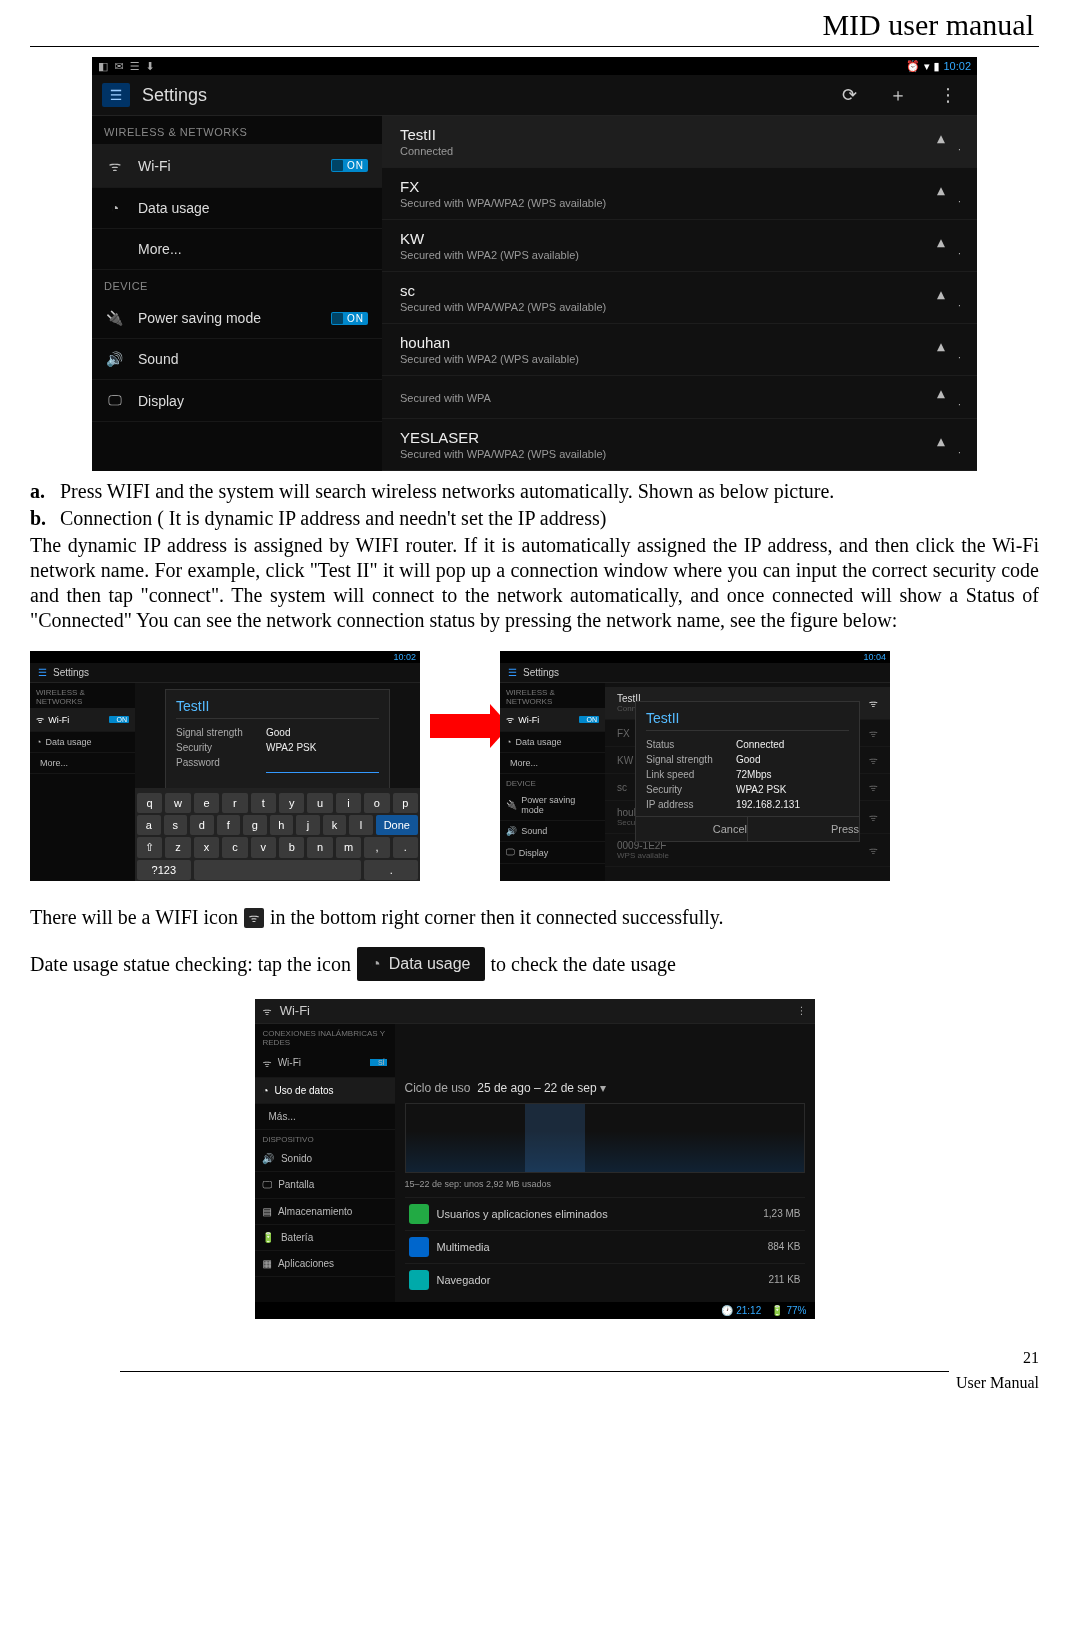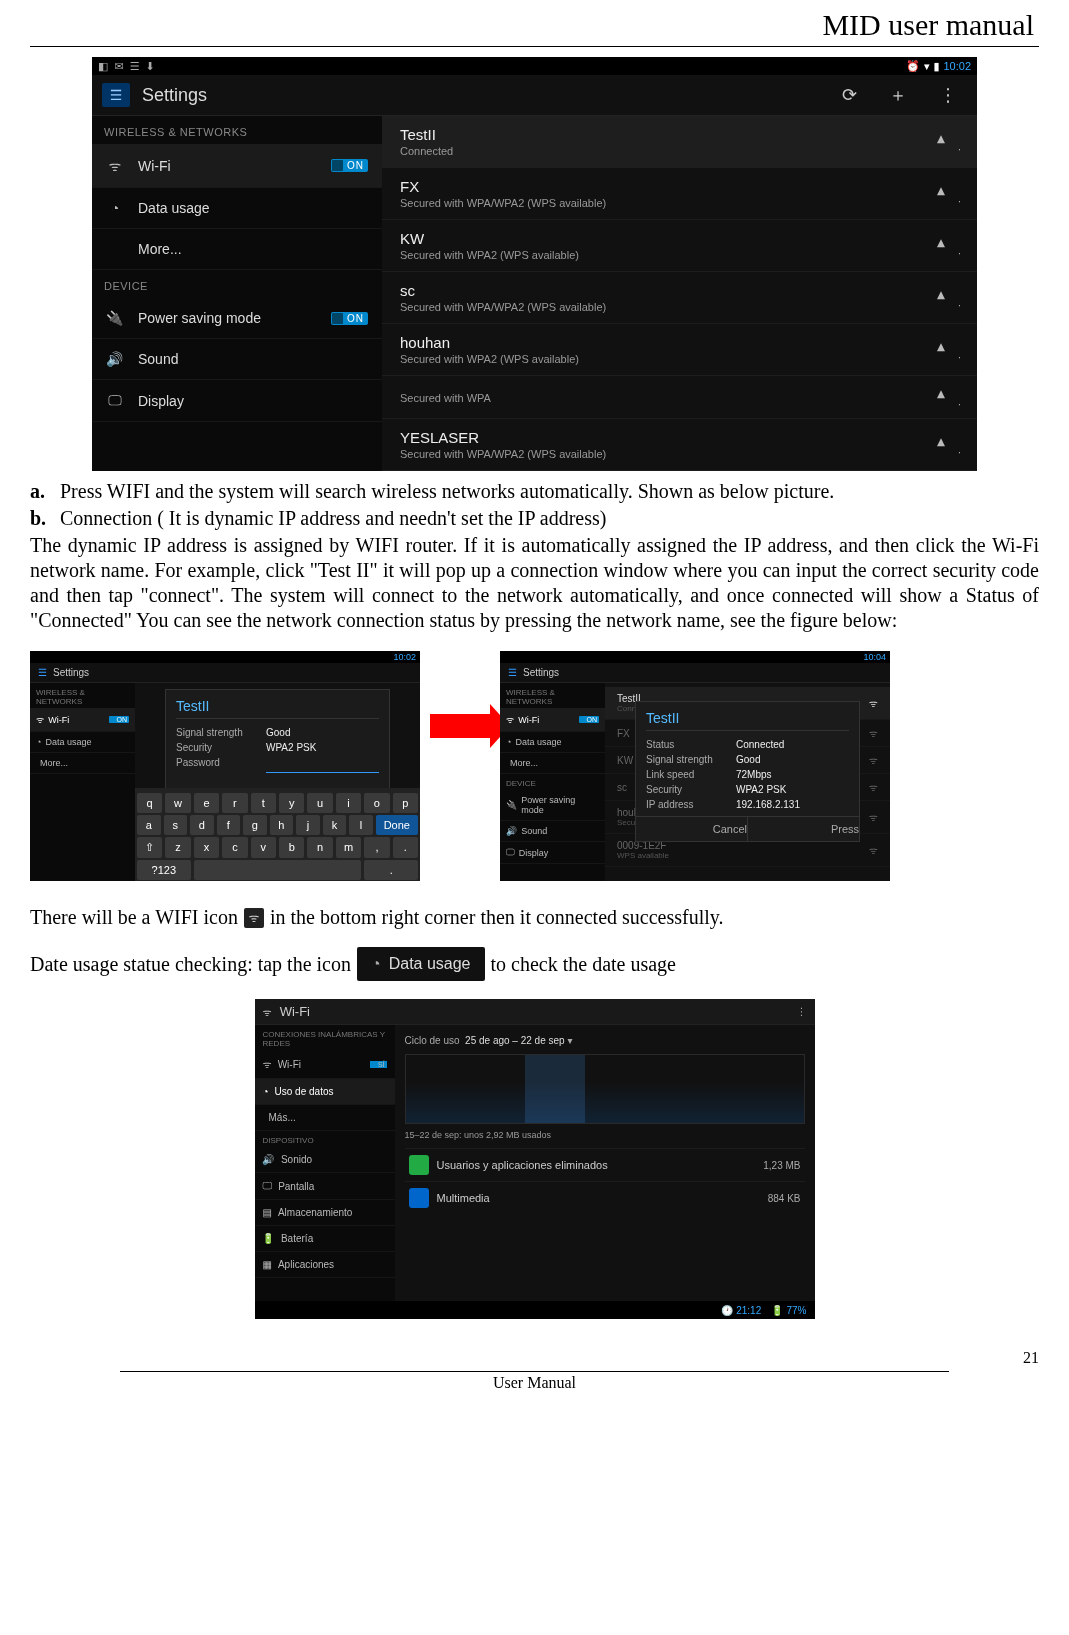--- a/index.html
+++ b/index.html
@@ -136,36 +136,36 @@
     .data-shot .ds-top{height:26px;background:#191919;display:flex;align-items:center;padding:0 8px;gap:8px;color:#ccc;border-bottom:1px solid #222;}
     .data-shot .ds-top .dst{font-size:13px;}
     .data-shot .ds-top .dsr{margin-left:auto;color:#aaa;}
     .data-shot .ds-body{display:flex;flex:1;}
     .data-shot .ds-left{width:140px;background:#0a0a0a;}
     .data-shot .ds-left .dh{color:#777;font-size:8px;padding:5px 8px 2px;}
     .data-shot .ds-left .dit{display:flex;align-items:center;gap:6px;padding:7px 8px;color:#bbb;border-bottom:1px solid #161616;}
     .data-shot .ds-left .dit.ac{background:#1b1b1b;color:#fff;}
     .data-shot .ds-left .dsw{margin-left:auto;background:#08c;font-size:7px;padding:0 2px 0 8px;}
     .data-shot .ds-right{flex:1;padding:6px 10px;display:flex;flex-direction:column;}
-    .data-shot .cycle{color:#aaa;font-size:10px;padding:4px 0 8px;}
+    .data-shot .cycle{color:#aaa;font-size:12px;padding:4px 0 8px;margin-top:47px;}
     .data-shot .cycle b{color:#ddd;font-weight:normal;}
     .data-shot .chart{height:70px;border:1px solid #2a2a2a;background:linear-gradient(to top,#123 0%,transparent 60%);margin-bottom:6px;position:relative;}
     .data-shot .chart::after{content:"";position:absolute;left:30%;right:55%;top:0;bottom:0;background:rgba(80,160,255,0.18);}
     .data-shot .range{font-size:9px;color:#999;margin-bottom:8px;}
     .data-shot .app-row{display:flex;align-items:center;gap:8px;padding:6px 4px;border-top:1px solid #1d1d1d;color:#ccc;}
     .data-shot .app-row .aico{width:20px;height:20px;background:#2a4;border-radius:3px;}
     .data-shot .app-row .aico.b{background:#06c;}
     .data-shot .app-row .aico.c{background:#0aa;}
     .data-shot .app-row .an{flex:1;font-size:11px;}
     .data-shot .app-row .av{font-size:10px;color:#aaa;}
     .data-shot .ds-nav{height:18px;background:#000;display:flex;justify-content:flex-end;align-items:center;padding:0 8px;gap:10px;color:#3af;font-size:10px;}
 
     .page-num { text-align:right; font-size:16px; margin-top:20px;}
     .footer-line{border-top:1px solid #000;margin:4px 90px 2px 90px;}
-    .footer-text{text-align:center;font-size:16px;}
+    .footer-text{text-align:right;font-size:16px;}
   </style>
 </head>
 <body>
 
 <div class="header-title">MID user manual</div>
 
 <div class="screenshot-container">
   <div class="android-screen">
     <div class="status-bar">
       <div class="status-left">
@@ -573,20 +573,25 @@
           <div class="app-row">
             <div class="aico "></div>
             <div class="an">Usuarios y aplicaciones eliminados</div>
             <div class="av">1,23 MB</div>
           </div>
           <div class="app-row">
             <div class="aico b"></div>
             <div class="an">Multimedia</div>
             <div class="av">884 KB</div>
           </div>
+          <div class="app-row">
+            <div class="aico c"></div>
+            <div class="an">Navegador</div>
+            <div class="av">211 KB</div>
+          </div>
         </div>
     </div>
   </div>
   <div class="ds-nav">
     <span>🕐 <span>21:12</span></span>
     <span>🔋 <span>77%</span></span>
   </div>
 </div>
 
 <div class="page-num">21</div>

